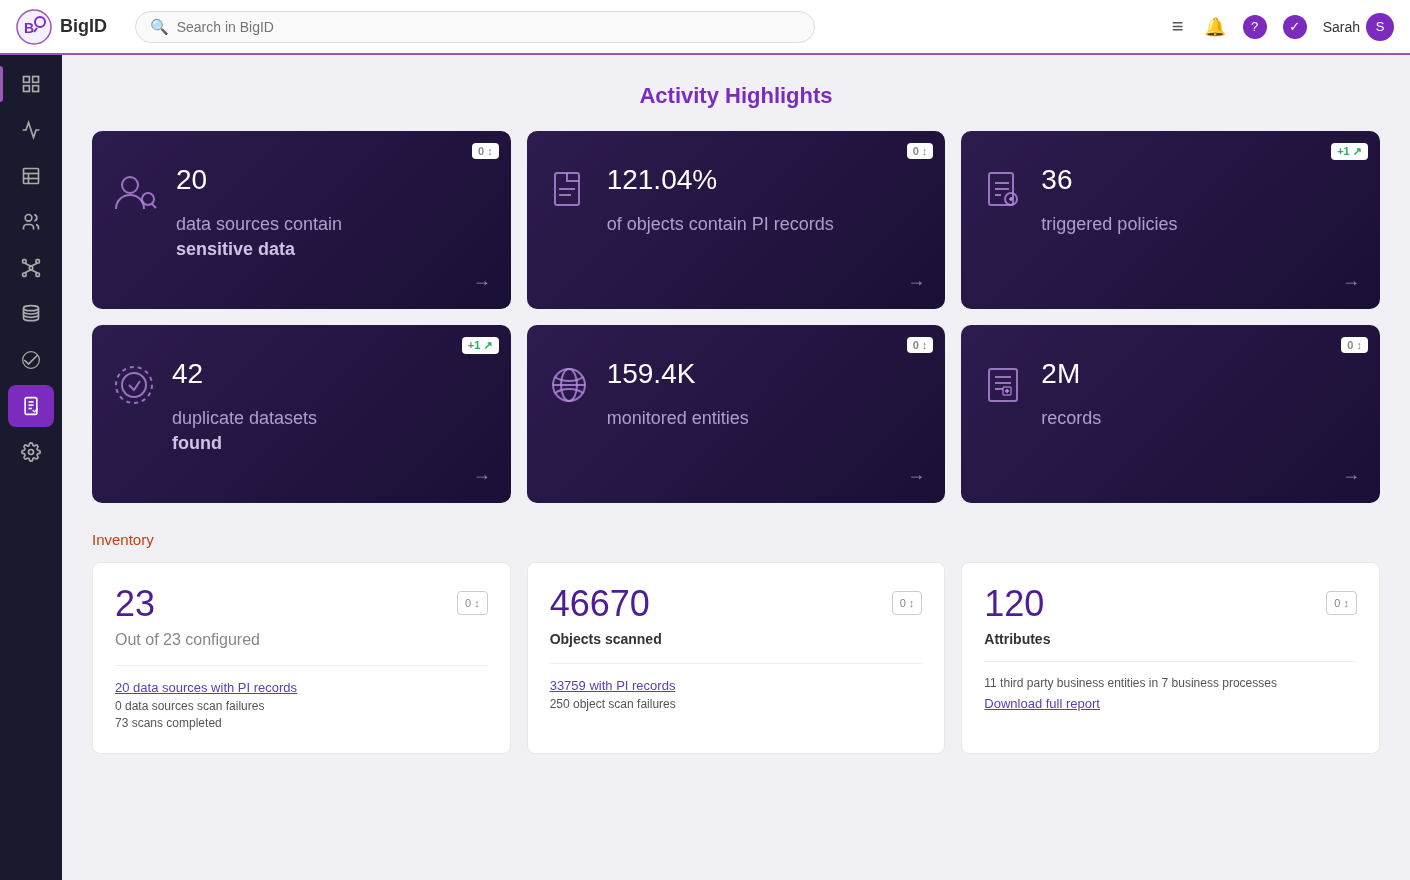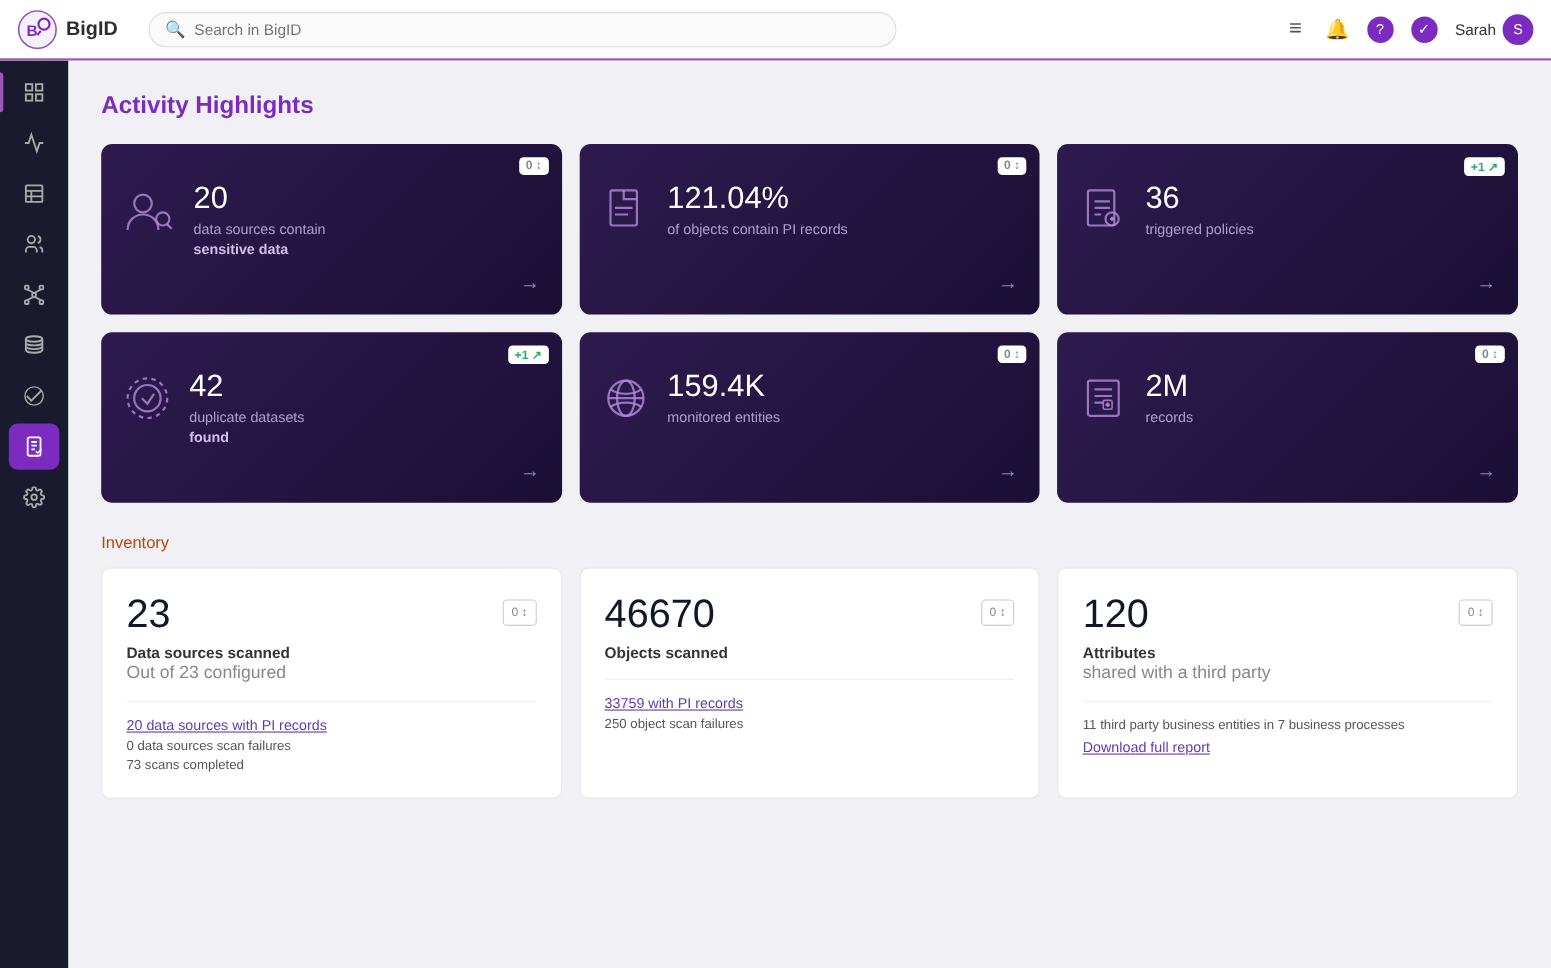--- a/index.html
+++ b/index.html
@@ -142,20 +142,21 @@
       flex: 1;
       overflow-y: auto;
       padding: 28px 30px;
     }
 
     .page-title {
       font-size: 22px;
       font-weight: 700;
       color: #7b2cbf;
       margin-bottom: 22px;
+      text-align: center;
     }
 
     
     .cards-grid {
       display: grid;
       grid-template-columns: repeat(3, 1fr);
       gap: 16px;
       margin-bottom: 28px;
     }
     .highlight-card {
@@ -197,23 +198,23 @@
       margin-top: 4px;
     }
     .card-text {}
     .card-number {
       font-size: 28px;
       font-weight: 300;
       color: #fff;
       line-height: 1.1;
     }
     .card-label {
-      font-size: 13px;
+      font-size: 18px;
       color: rgba(200,180,230,0.85);
-      margin-top: 4px;
+      margin-top: 16px;
       line-height: 1.4;
     }
     .card-label strong {
       font-weight: 700;
       color: rgba(220,200,240,0.95);
     }
     .card-arrow {
       color: rgba(200,180,230,0.7);
       font-size: 18px;
       align-self: flex-end;
@@ -240,21 +241,21 @@
     }
     .inv-header {
       display: flex;
       align-items: flex-start;
       justify-content: space-between;
       margin-bottom: 6px;
     }
     .inv-number {
       font-size: 36px;
       font-weight: 300;
-      color: #0f172a;
+      color: #4c1d95;
     }
     .inv-sort-badge {
       border: 1px solid #ccc;
       border-radius: 4px;
       padding: 2px 7px;
       font-size: 11px;
       color: #888;
       display: flex;
       align-items: center;
       gap: 3px;
@@ -550,21 +551,20 @@
 
     <div class="inventory-grid">
 
       <div class="inventory-card">
         <div class="inv-header">
           <div class="inv-number">23</div>
           <div class="inv-sort-badge">
             <span>0 ↕</span>
           </div>
         </div>
-        <div class="inv-title">Data sources scanned</div>
         <div class="inv-subtitle">Out of 23 configured</div>
         <hr class="inv-divider">
         <a class="inv-link">20 data sources with PI records</a>
         <div class="inv-detail">0 data sources scan failures</div>
         <div class="inv-detail">73 scans completed</div>
       </div>
 
       <div class="inventory-card">
         <div class="inv-header">
           <div class="inv-number">46670</div>
@@ -580,21 +580,20 @@
       </div>
 
       <div class="inventory-card">
         <div class="inv-header">
           <div class="inv-number">120</div>
           <div class="inv-sort-badge">
             <span>0 ↕</span>
           </div>
         </div>
         <div class="inv-title">Attributes</div>
-        <div class="inv-subtitle">shared with a third party</div>
         <hr class="inv-divider">
         <div class="inv-detail">11 third party business entities in 7 business processes</div>
         <a class="inv-link" style="margin-top:6px;">Download full report</a>
       </div>
 
     </div>
   </main>
 </div>
 
 </body></html>

